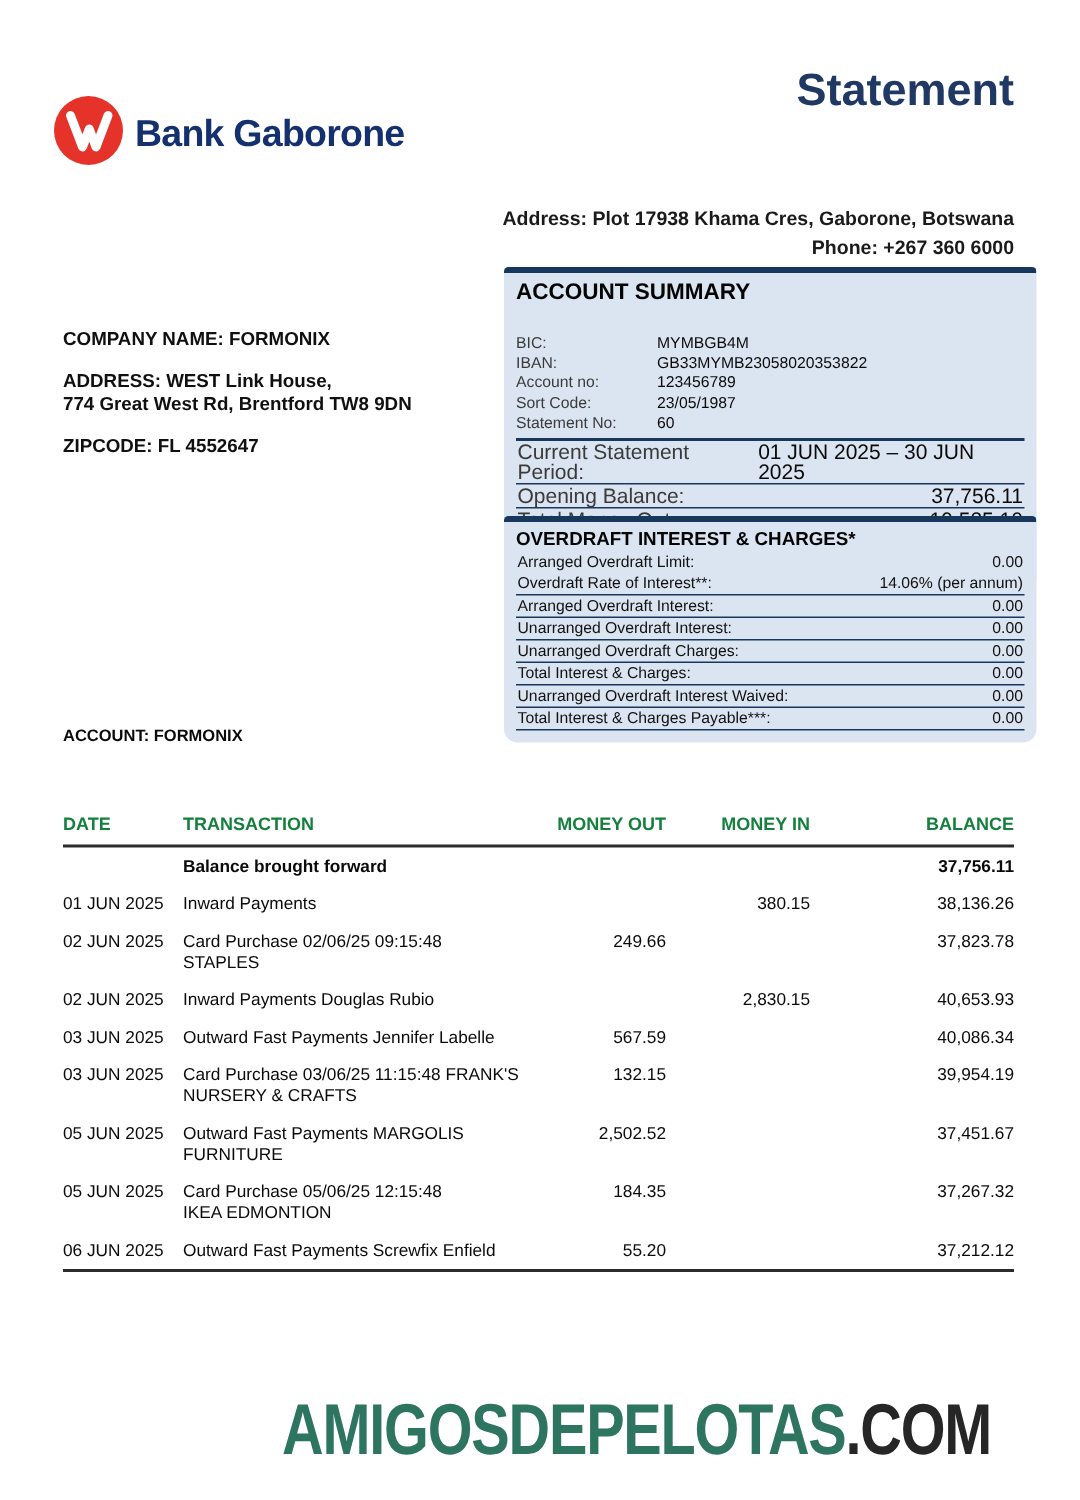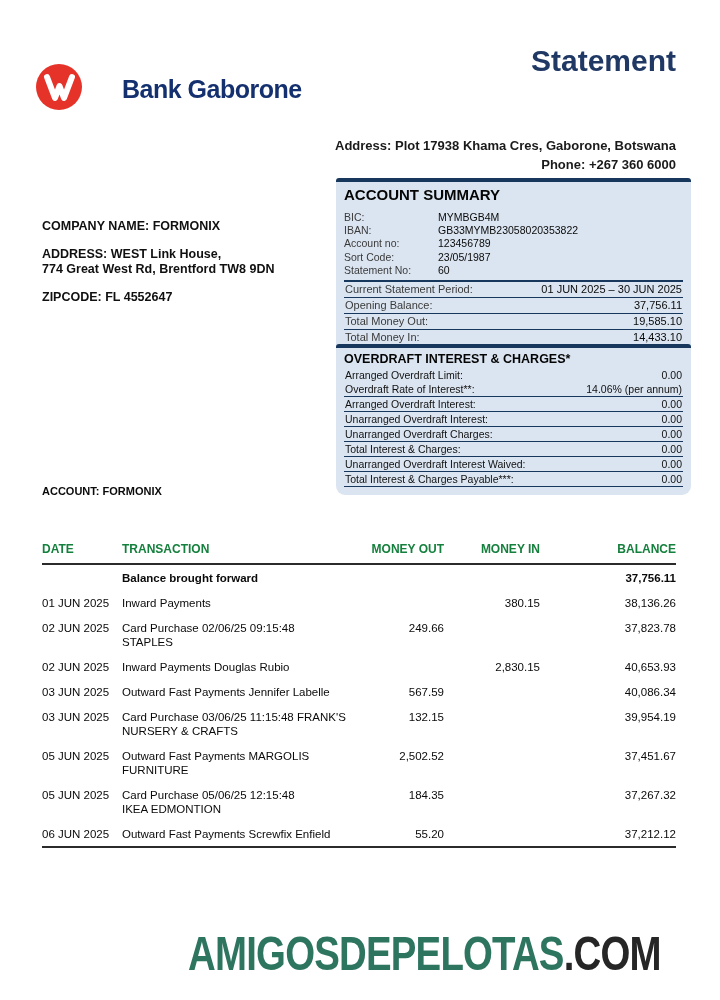--- a/index.html
+++ b/index.html
@@ -7,43 +7,43 @@
     --red:#f20d0d; --logo-red:#e6332a; --green:#2e7560; --dark:#262626; --gray:#3a3a3a;
   }
   *{margin:0;padding:0;box-sizing:border-box;}
   html,body{background:#fff;}
   .page{
     position:relative;width:720px;height:1000px;background:#fff;overflow:hidden;
     font-family:"Liberation Sans","DejaVu Sans",sans-serif;color:#111;
   }
   
   .logo{position:absolute;left:36px;top:64px;display:flex;align-items:center;gap:8px;}
-  .logo-text{font-size:25px;font-weight:bold;color:var(--logo-navy);letter-spacing:-0.5px;margin-left:32px;}
+  .logo-text{font-size:25px;font-weight:bold;color:var(--logo-navy);letter-spacing:-0.5px;}
   .doc-title{position:absolute;right:44px;top:44px;text-align:right;color:var(--navy);
     font-size:30px;font-weight:bold;line-height:1.16;}
   .contact{position:absolute;right:44px;top:137px;text-align:right;font-size:13px;
     font-weight:bold;color:#1a1a1a;line-height:1.45;}
   
   .company{position:absolute;left:42px;top:219px;font-size:12.5px;font-weight:bold;
     color:#101010;line-height:1.25;}
   .company .gap{height:12px;}
   
   .sbox{position:absolute;left:336px;width:355px;background:var(--box-bg);
     border-top:4px solid var(--box-line);border-radius:3px 3px 9px 9px;padding:4px 8px 8px 8px;}
   .sbox.summary{top:178px;}
   .sbox.overdraft{top:344px;}
   .sbox-title{font-weight:bold;color:#050505;}
-  .summary .sbox-title{font-size:15px;margin-bottom:8px;}
+  .summary .sbox-title{font-size:15px;margin-bottom:20px;}
   .overdraft .sbox-title{font-size:12.5px;margin-bottom:2px;}
   .kv{display:grid;grid-template-columns:94px 1fr;font-size:10.5px;line-height:13.2px;}
   .kv .k{color:var(--gray);}
   .kv .v{color:#0a0a0a;}
   .totals{border-top:2px solid var(--box-line);margin-top:3px;}
   .trow{display:flex;justify-content:space-between;align-items:baseline;
-    font-size:11px;line-height:13px;padding:1px 1px;border-bottom:1px solid var(--box-line);}
+    font-size:14px;line-height:13px;padding:1px 1px;border-bottom:1px solid var(--box-line);}
   .trow .k{color:var(--gray);}
   .trow .v{color:#0a0a0a;}
   .orow{display:flex;justify-content:space-between;align-items:flex-start;
     font-size:10.5px;line-height:13px;padding:0.5px 1px;gap:40px;}
   .orow.line{border-top:1px solid var(--box-line);}
   .orow.last{border-bottom:1px solid var(--box-line);}
   
   .acct-heading{position:absolute;left:42px;top:485px;font-size:11px;font-weight:bold;color:#0a0a0a;}
   .red-banner{position:absolute;left:35px;top:504px;width:655px;height:23px;border-radius:12px;
     background:var(--red);color:#fff;font-size:12px;font-weight:bold;display:flex;

